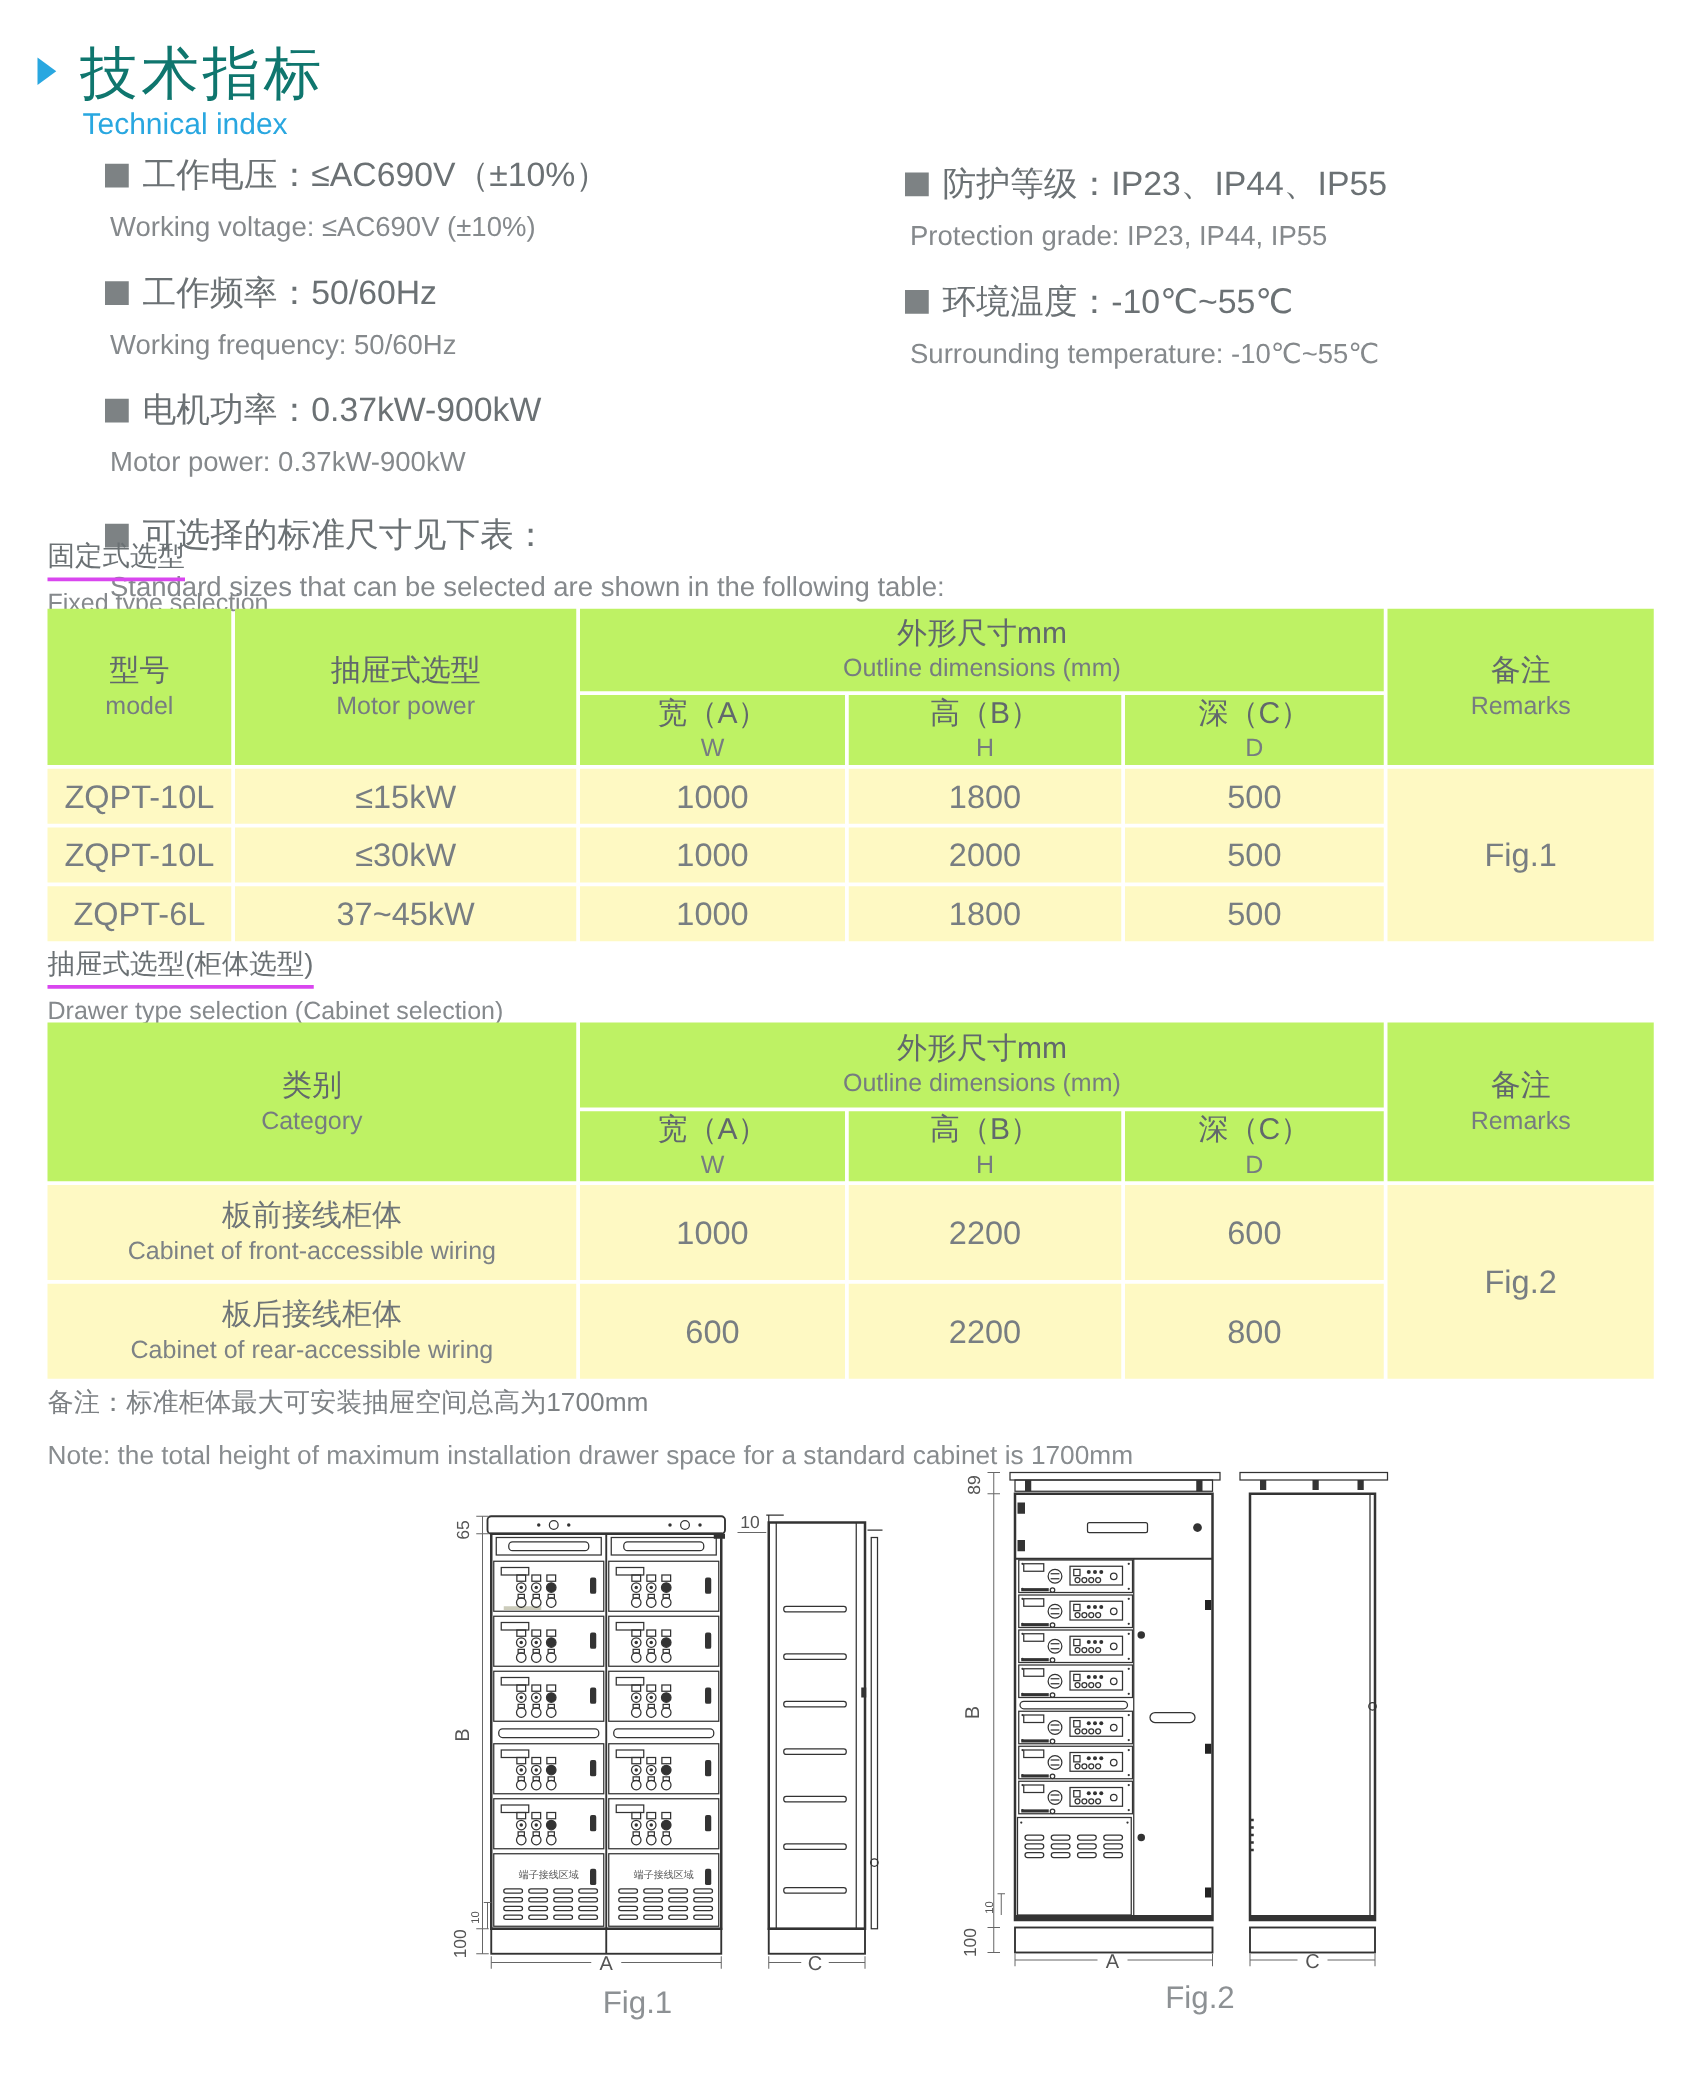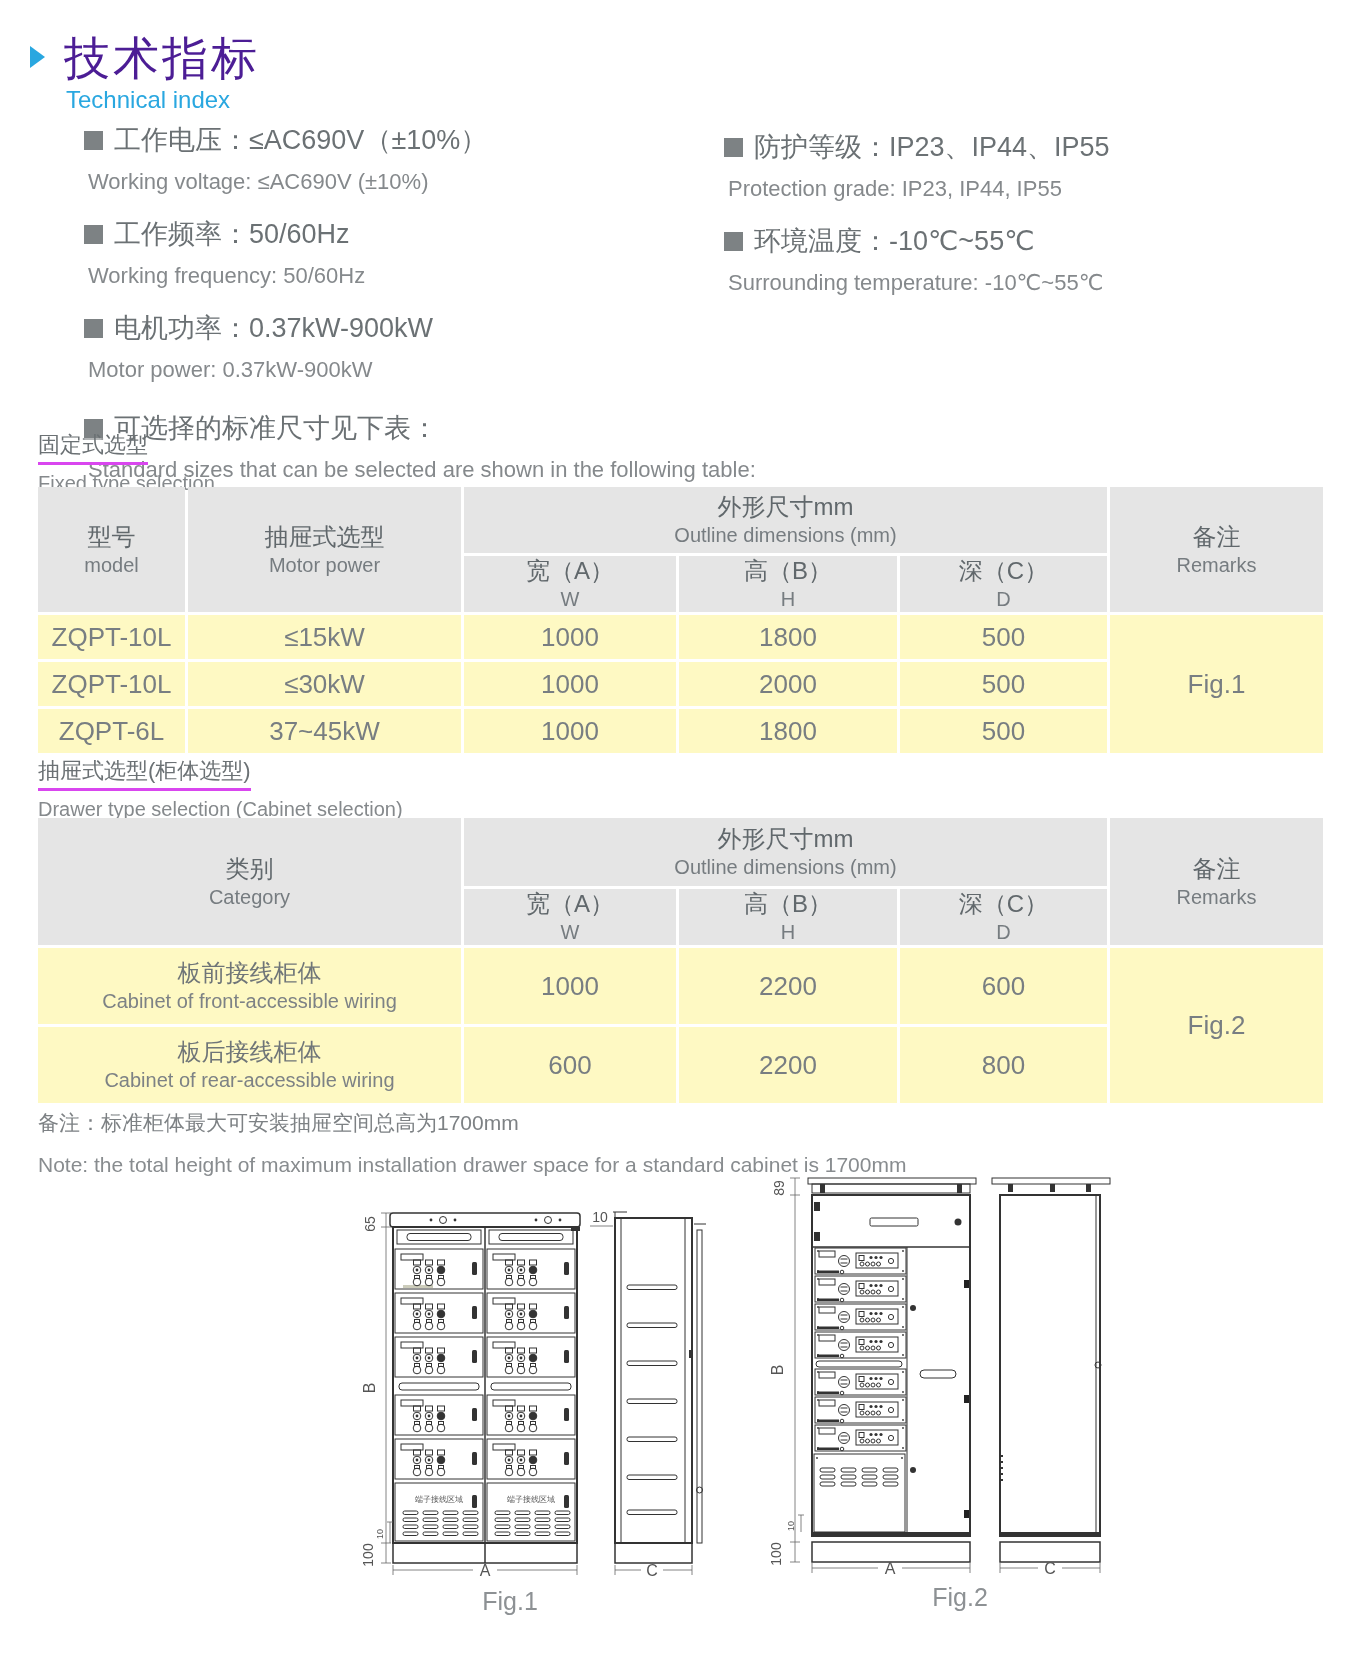--- a/index.html
+++ b/index.html
@@ -3,39 +3,39 @@
 <meta charset="utf-8">
 <style>
   html,body{margin:0;padding:0;background:#fff;}
   body{font-family:"Liberation Sans","DejaVu Sans",sans-serif;}
   #page{position:relative;width:1357px;height:1660px;background:#fff;overflow:hidden;}
 
   
   .title-arrow{position:absolute;left:30px;top:46px;width:0;height:0;
     border-top:11px solid transparent;border-bottom:11px solid transparent;
     border-left:15px solid #29a7e0;}
-  .title-cn{position:absolute;left:64px;top:28px;font-size:46px;color:#4c1d95;letter-spacing:3px;}
+  .title-cn{position:absolute;left:64px;top:28px;font-size:46px;color:#0f766e;letter-spacing:3px;}
   .title-en{position:absolute;left:66px;top:86px;font-size:24px;color:#29a7e0;}
 
   
   .spec-col{position:absolute;}
   .spec-item{margin-bottom:16px;}
   .spec-cn{display:flex;align-items:center;font-size:27px;color:#6b7174;line-height:40px;white-space:nowrap;padding-left:26px;}
   .bullet-sq{display:inline-block;width:19px;height:19px;background:#7d8284;margin-right:11px;flex:0 0 auto;}
   .spec-en{margin-left:30px;margin-top:6px;font-size:22px;color:#85898c;line-height:32px;white-space:nowrap;}
 
   
   .sec{position:absolute;}
   .sec-cn{display:inline-block;font-size:22px;color:#6b7174;border-bottom:3px solid #d946ef;padding-bottom:2px;}
   .sec-en{font-size:20px;color:#85898c;margin-top:7px;}
 
   
   .spec-table{border-collapse:separate;border-spacing:3px;table-layout:fixed;}
   .spec-table th,.spec-table td{padding:0;text-align:center;vertical-align:middle;font-weight:normal;}
-  .spec-table th{background:#e5e5e5;text-align:center;}
+  .spec-table th{background:#bef264;text-align:center;}
   .spec-table td{background:#fef9c3;}
   .hd-cn{font-size:24px;color:#61686c;line-height:30px;}
   .hd-en{font-size:20px;color:#767c80;line-height:26px;}
   .cell-num{font-size:26px;color:#787e82;}
   .cell-cn{font-size:24px;color:#6f7578;line-height:30px;}
   .cell-en{font-size:20px;color:#7d8285;line-height:26px;}
 
   
   .note{position:absolute;left:38px;top:1108px;}
   .note-cn{font-size:21px;color:#7d8184;line-height:30px;}

